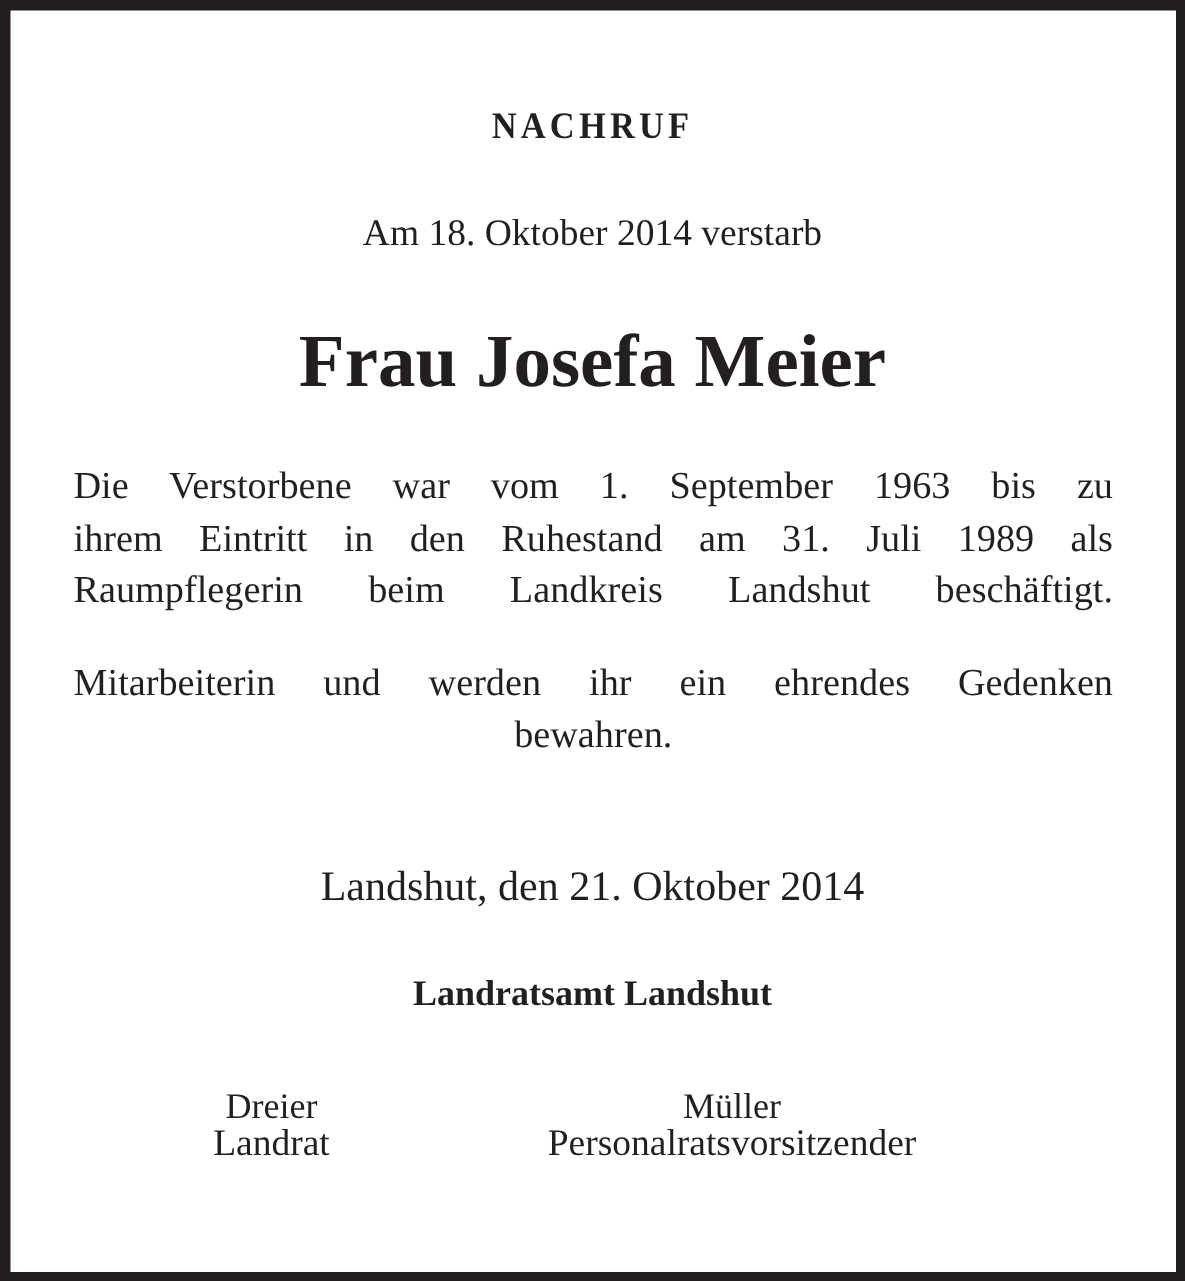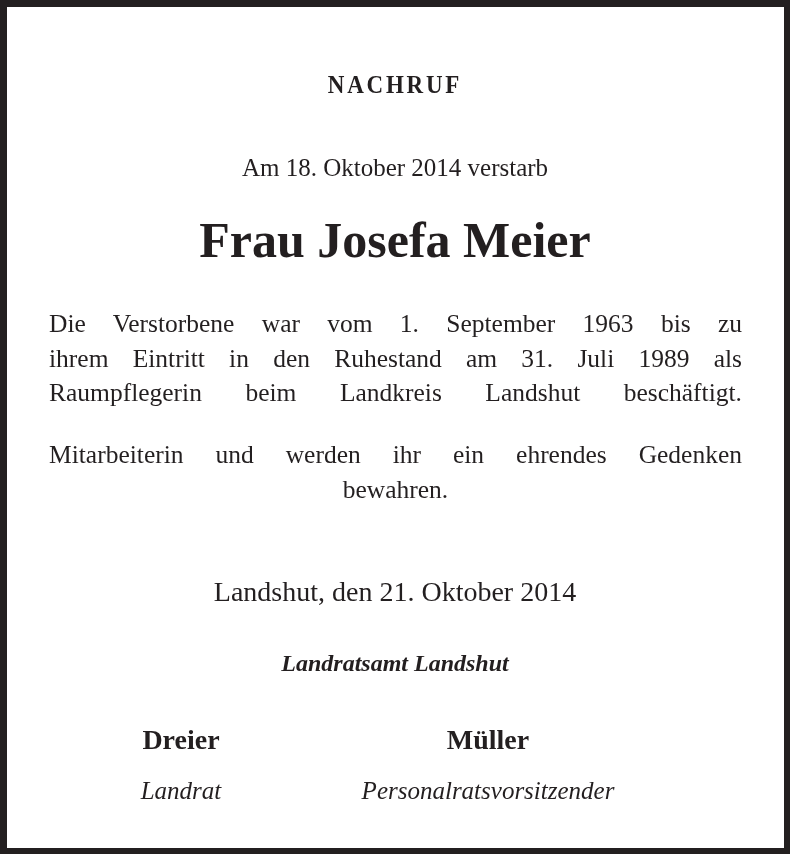--- a/index.html
+++ b/index.html
@@ -38,21 +38,21 @@
     }
     .heading {
       top: 72px;
       font-family: "Liberation Serif", serif;
       font-weight: bold;
       font-size: 25px;
       letter-spacing: 3px;
       transform: scaleX(0.92);
     }
     .intro {
-      top: 155px;
+      top: 143px;
       font-family: "Liberation Serif", serif;
       font-size: 25px;
     }
     .name {
       top: 215px;
       font-family: "Liberation Serif", serif;
       font-weight: bold;
       font-size: 50px;
     }
     .para {
@@ -78,40 +78,38 @@
     .place {
       top: 578px;
       font-family: "Liberation Serif", serif;
       font-size: 28px;
     }
     .org {
       top: 651px;
       font-family: "Liberation Serif", serif;
       font-weight: bold;
       font-size: 24px;
-      font-style: italic;
     }
     .sig {
       position: absolute;
       top: 726px;
       text-align: center;
       font-family: "Liberation Serif", serif;
       line-height: 1;
       white-space: nowrap;
     }
     .sig .sig-name {
       display: block;
-      font-weight: bold;
-      font-size: 28px;
+      font-weight: normal;
+      font-size: 24px;
     }
     .sig .sig-role {
       display: block;
-      margin-top: 24px;
+      margin-top: 0;
       font-size: 25px;
-      font-style: italic;
     }
     .sig-left { left: 81px; width: 200px; }
     .sig-right { left: 308px; width: 360px; }
   </style>
 </head>
 <body>
 
 <div class="frame"></div>
 
 <div class="line heading">NACHRUF</div>

